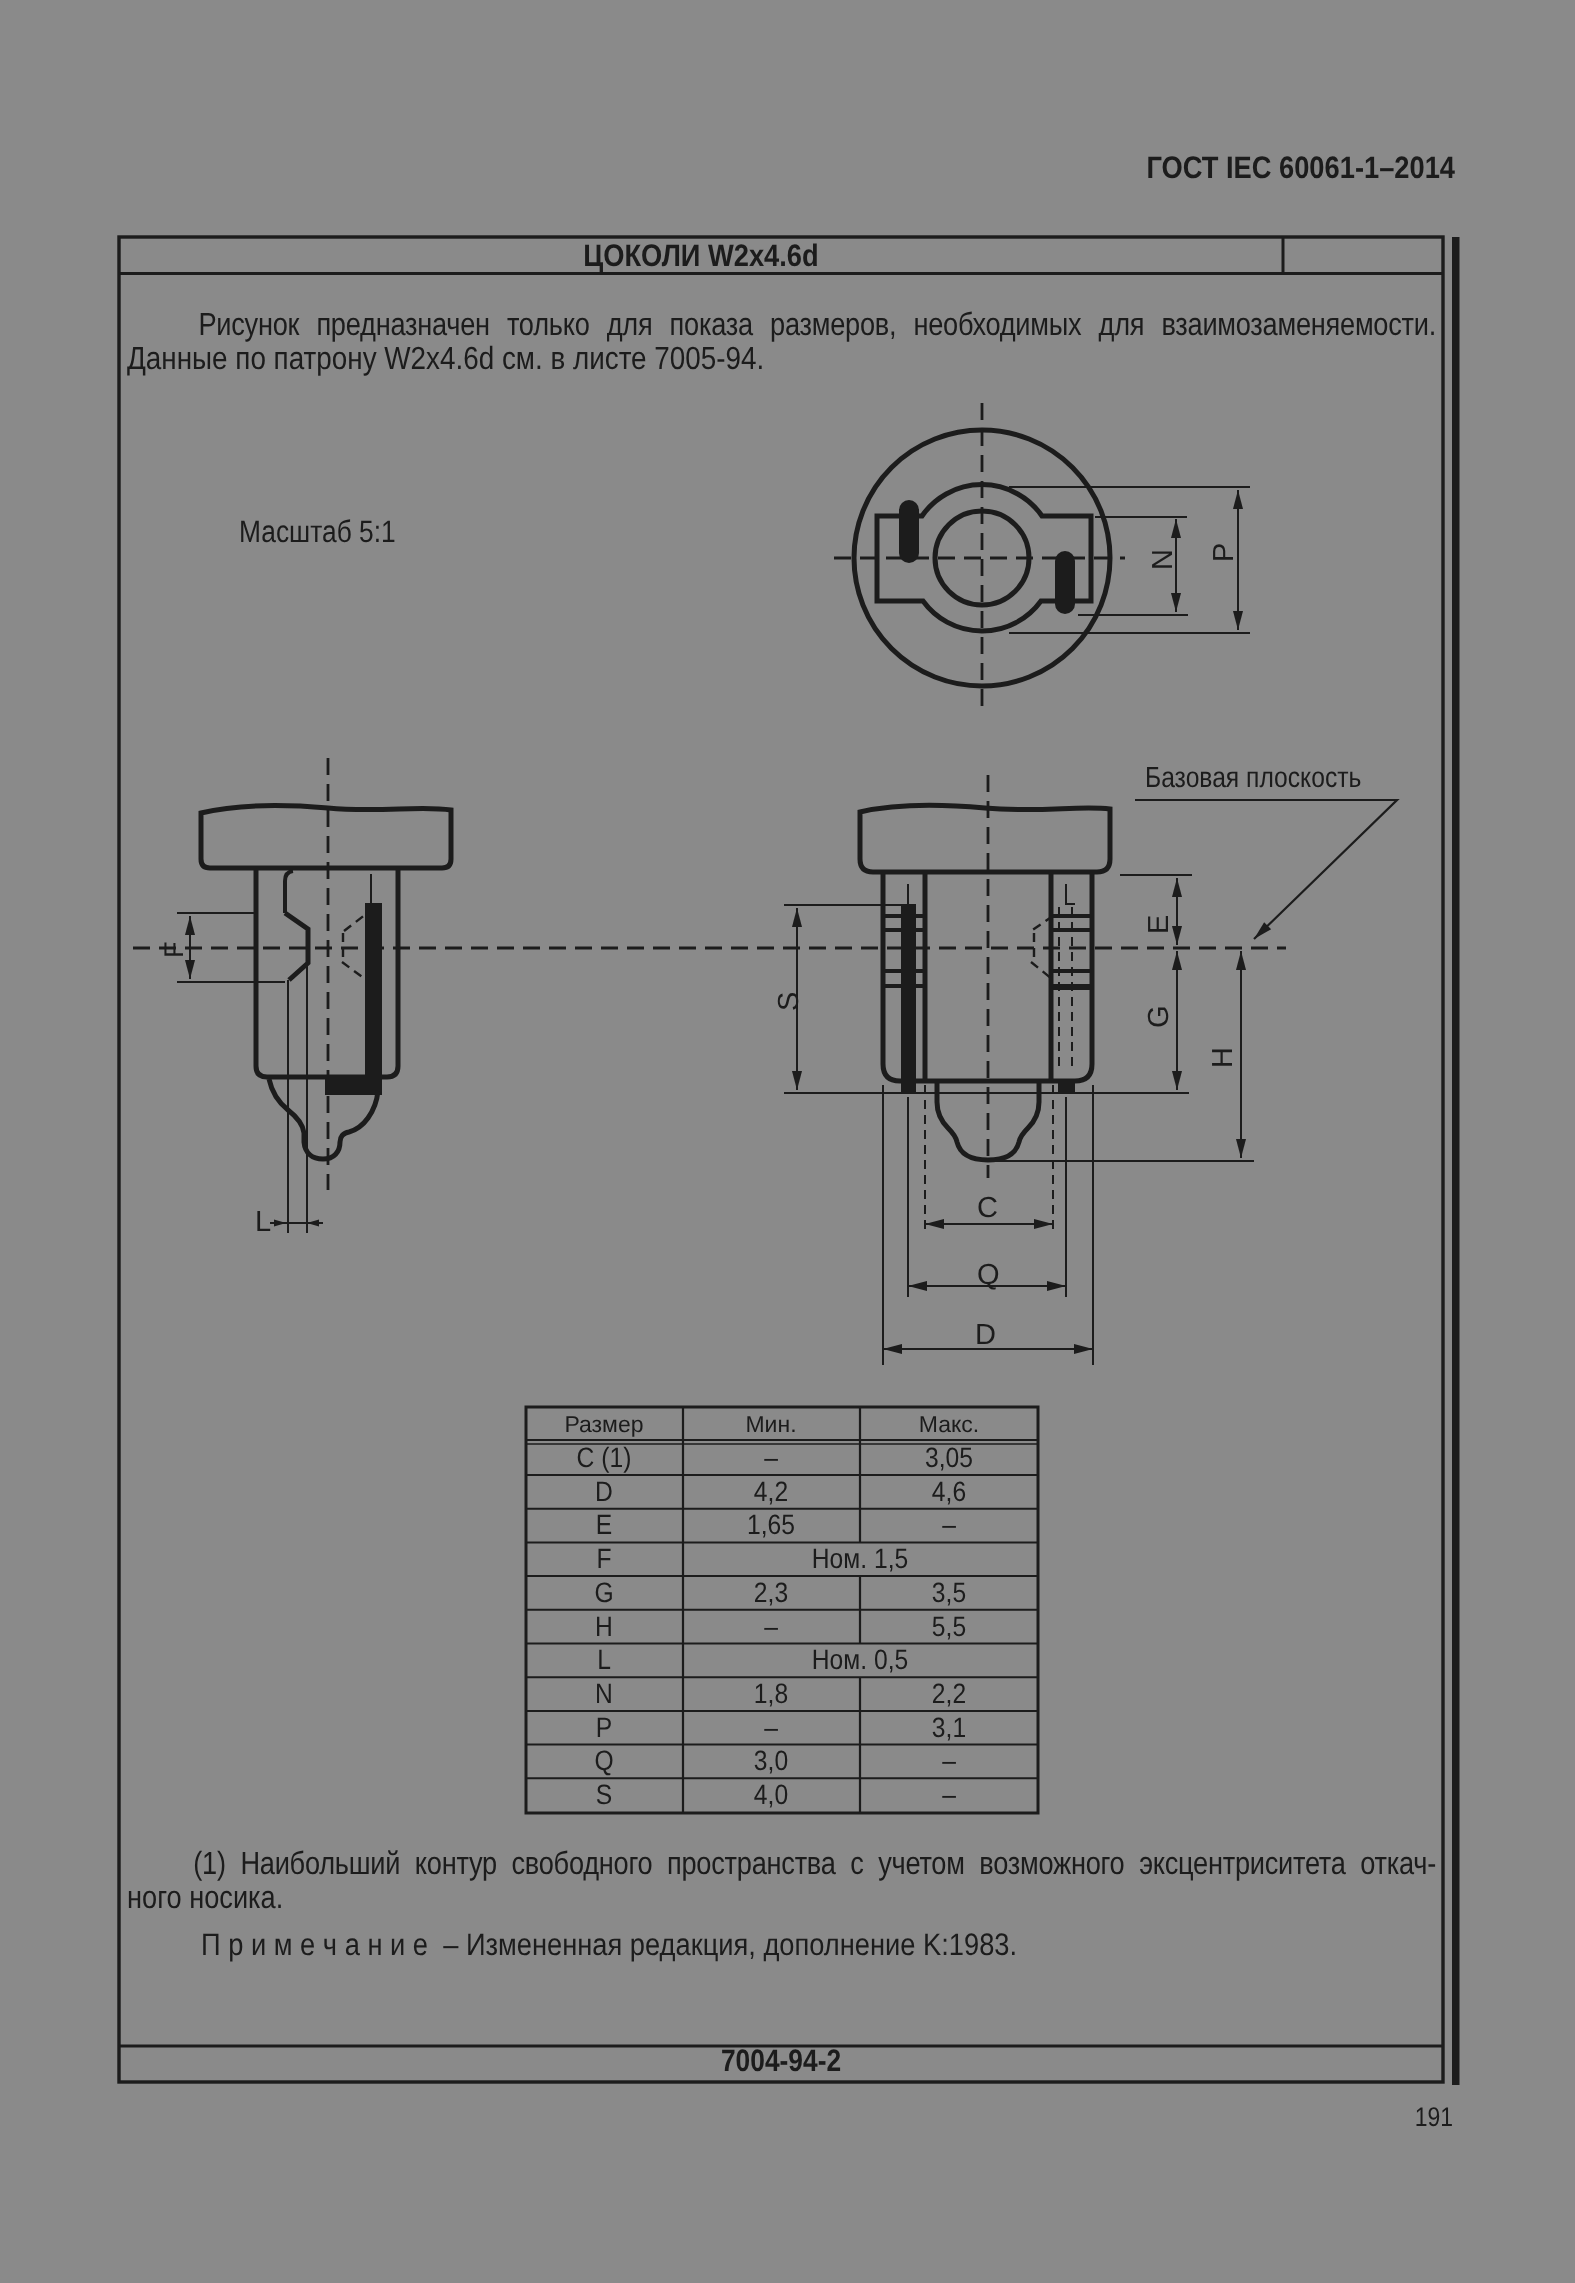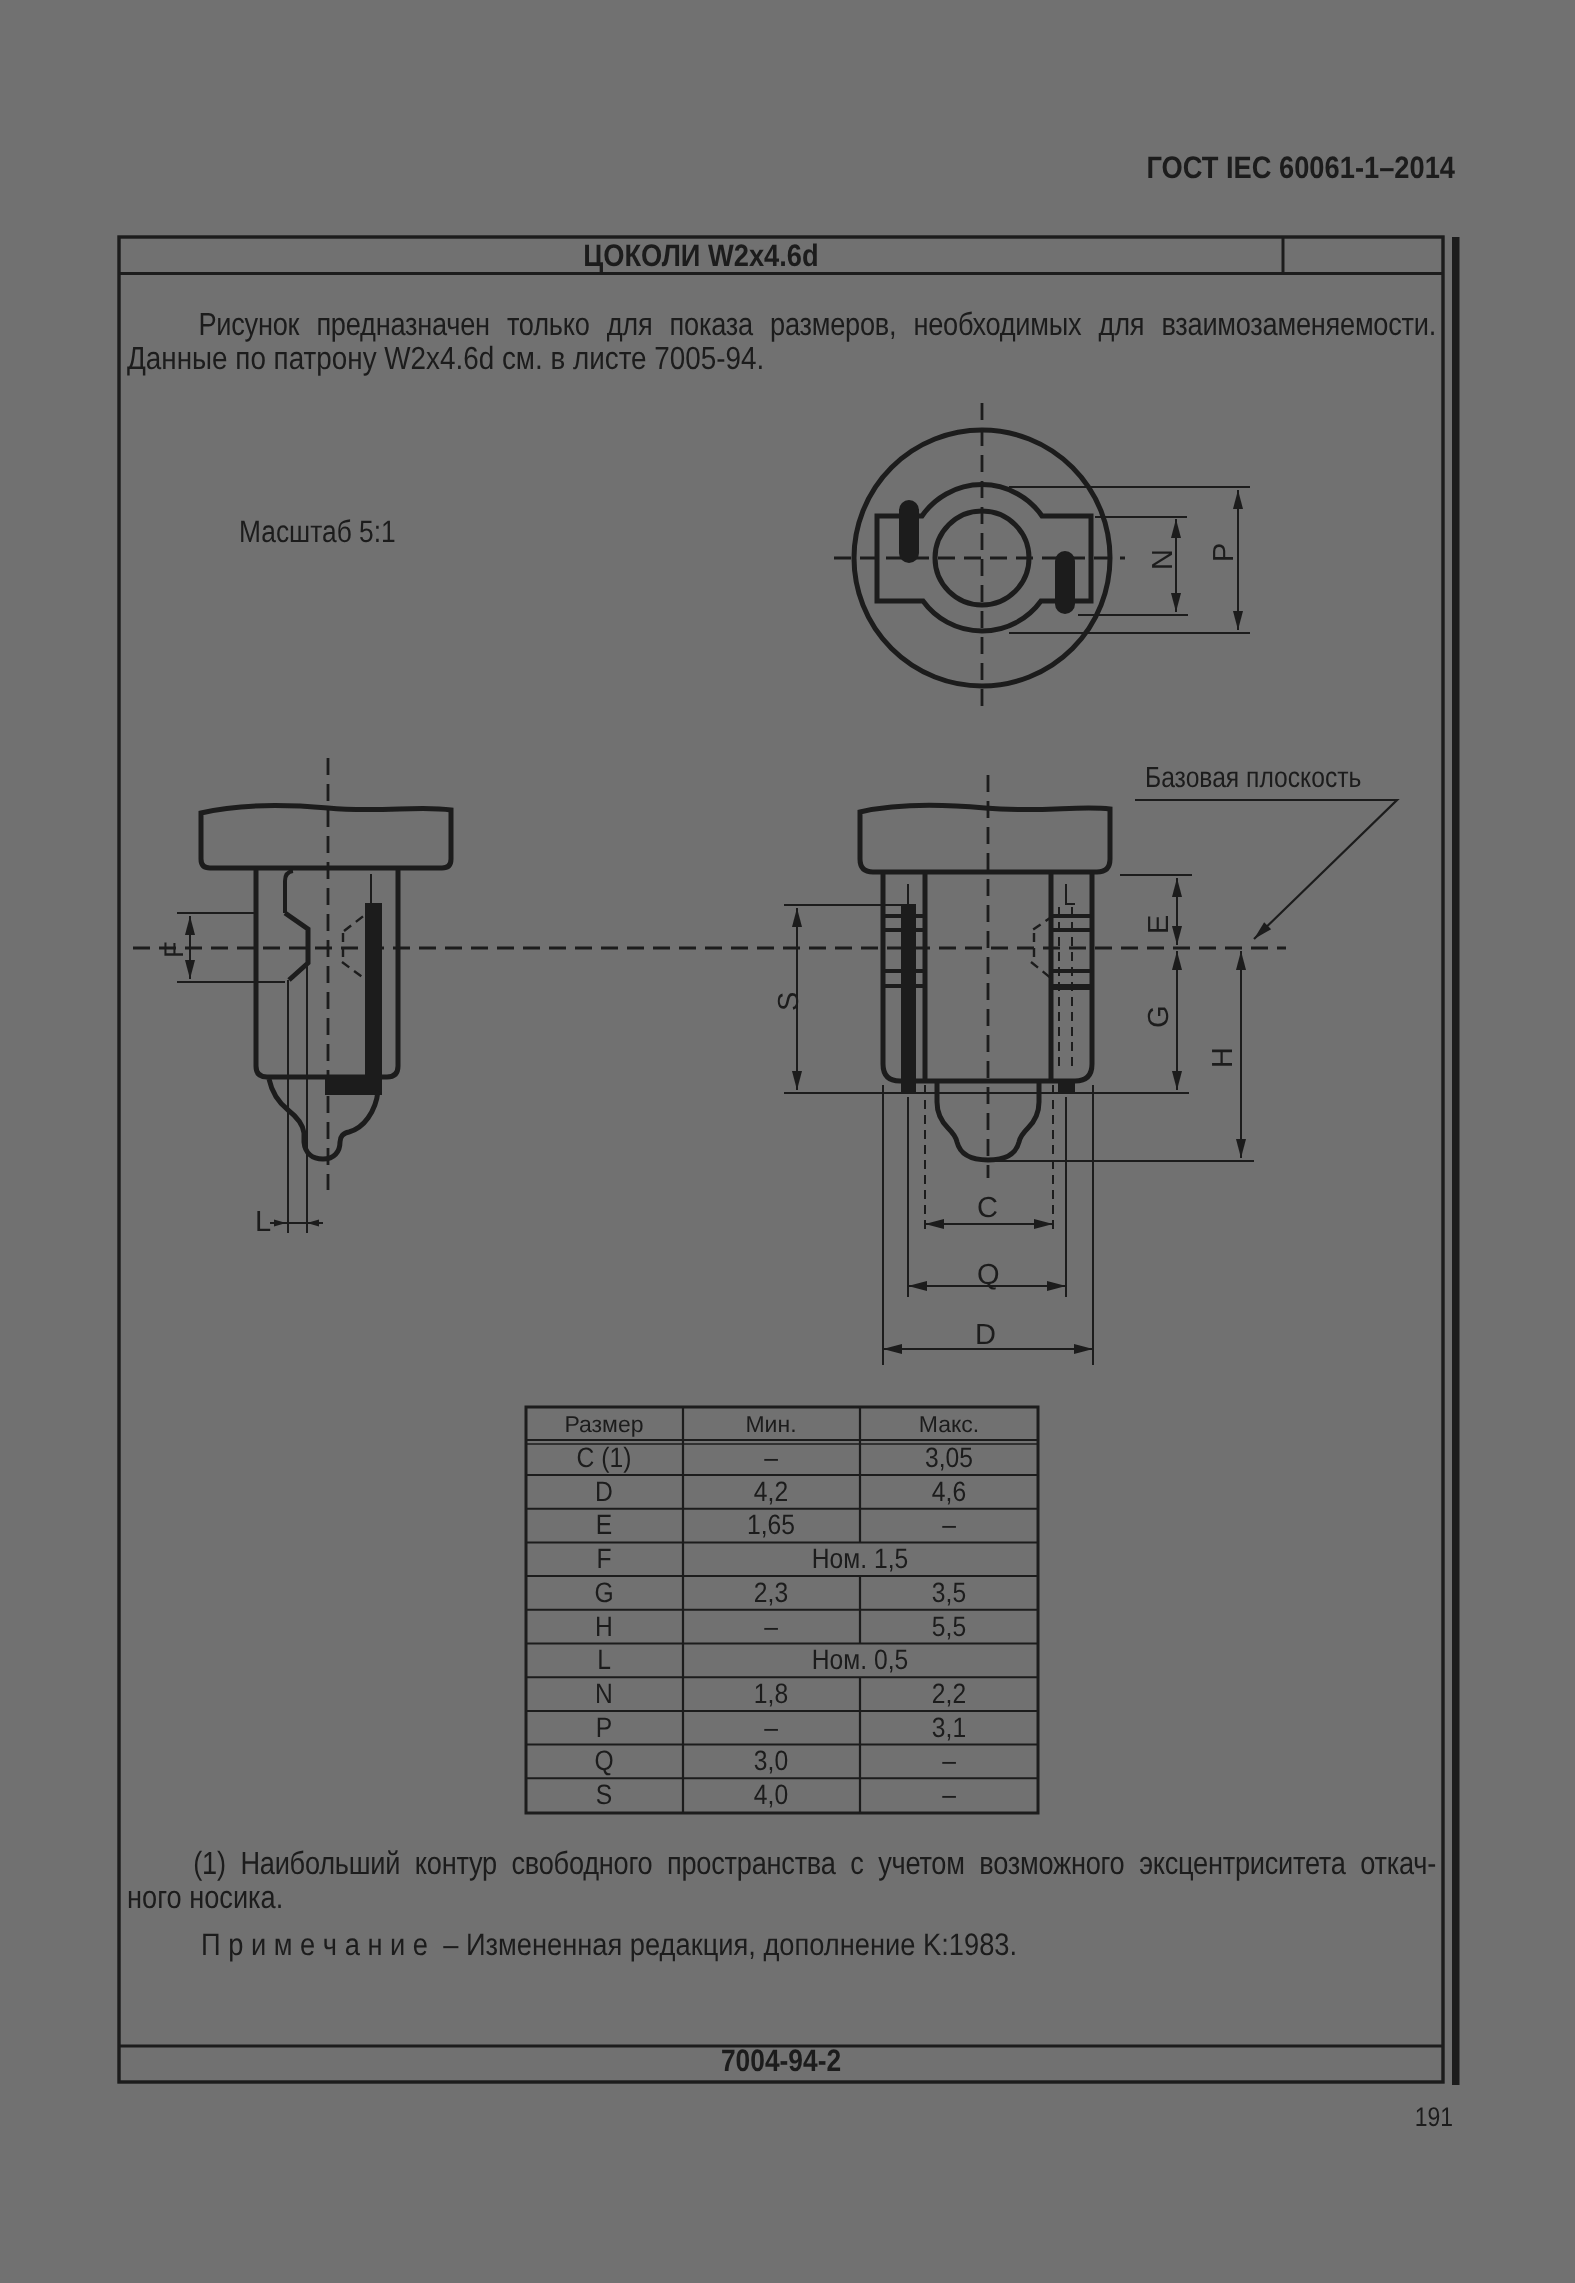--- a/index.html
+++ b/index.html
@@ -1,15 +1,15 @@
 <!DOCTYPE html>
 <html><head><meta charset="utf-8">
 <style>
 html,body{margin:0;padding:0;background:#ffffff;}
-#page{filter:grayscale(1);position:relative;width:1575px;height:2283px;background:#8b5cf6;overflow:hidden;
+#page{filter:grayscale(1);position:relative;width:1575px;height:2283px;background:#0ea5e9;overflow:hidden;
       font-family:"Liberation Sans",sans-serif;color:#1c1c1c;}
 .abs{position:absolute;line-height:1;}
 svg{position:absolute;left:0;top:0;}
 svg text{font-family:"Liberation Sans",sans-serif;fill:#1c1c1c;text-rendering:geometricPrecision;}
 #page{text-rendering:geometricPrecision;}
 </style></head>
 <body>
 <div id="page">
 
 <div class="abs" style="left:0;top:152px;width:1455px;text-align:right;font-weight:bold;font-size:31px;transform:scaleX(0.88);transform-origin:100% 0;">ГОСТ IEC 60061-1–2014</div>

